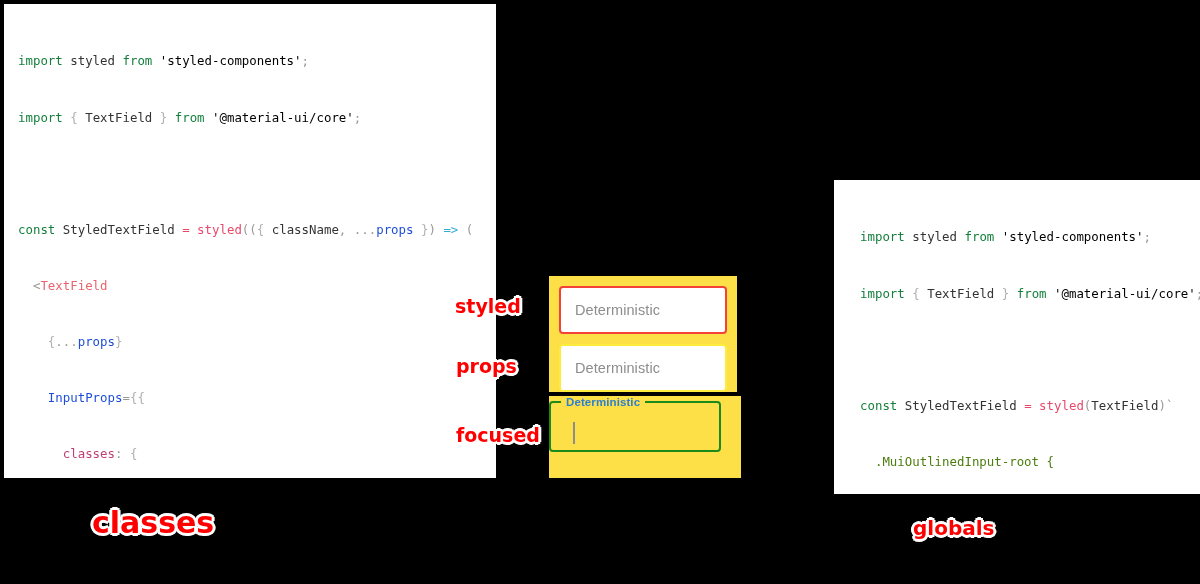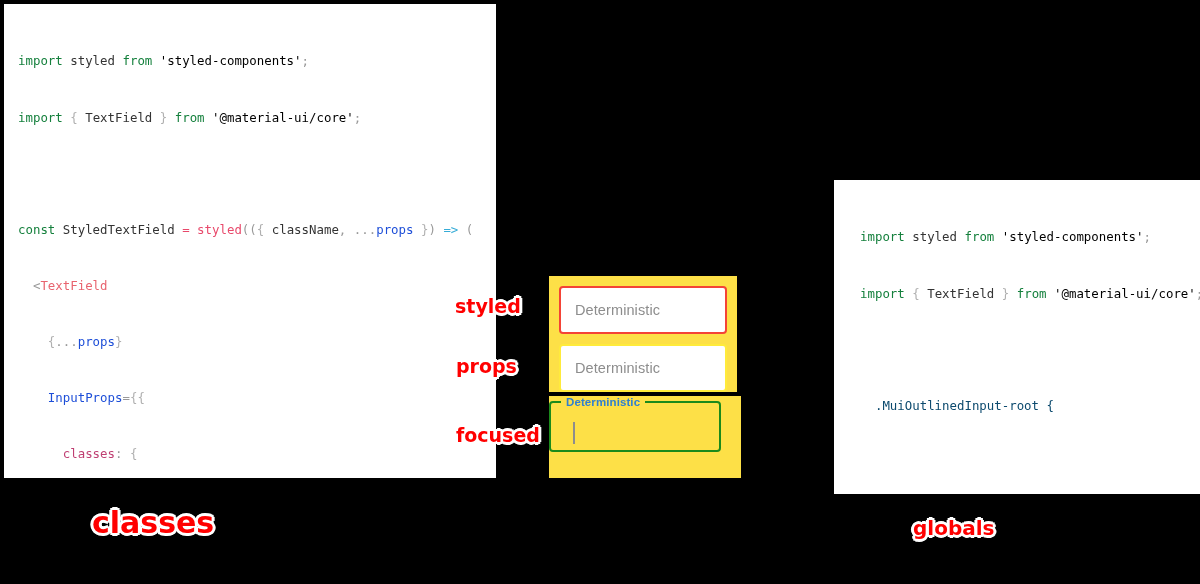--- a/index.html
+++ b/index.html
@@ -41,21 +41,21 @@
   .t-kw      { color: #15803d; }      
   .t-plain   { color: #333333; }
   .t-brace   { color: #b0b0b0; }
   .t-str     { color: #000000; }      
   .t-prop    { color: #bf3f72; }      
   .t-tag     { color: #e8646f; }      
   .t-fn      { color: #e8496b; }      
   .t-var     { color: #1d4ed8; }      
   .t-punct   { color: #999999; }
   .t-arrow   { color: #36acd7; }
-  .t-css     { color: #0c4a6e; }
+  .t-css     { color: #4d7c0f; }
 
   
   .demo-panel {
     position: absolute;
     background: #fde047;
   }
   #demo-top    { left: 549px; top: 276px; width: 188px; height: 116px; }
   #demo-bottom { left: 549px; top: 396px; width: 192px; height: 82px; }
 
   .field {
@@ -168,20 +168,21 @@
   <fieldset id="field-focused">
     <legend>Deterministic</legend>
   </fieldset>
   <div class="caret"></div>
 </div>
 
 <div class="code-panel" id="panel-globals">
   <div class="code-line"><span class="t-kw">import</span> <span class="t-plain">styled</span> <span class="t-kw">from</span> <span class="t-str">'styled-components'</span><span class="t-punct">;</span></div>
   <div class="code-line"><span class="t-kw">import</span> <span class="t-brace">{</span> <span class="t-plain">TextField</span> <span class="t-brace">}</span> <span class="t-kw">from</span> <span class="t-str">'@material-ui/core'</span><span class="t-punct">;</span></div>
   <div class="code-line">&nbsp;</div>
+  <div class="code-line"><span class="t-kw">const</span> <span class="t-plain">StyledTextField</span> <span class="t-fn">=</span> <span class="t-fn">styled</span><span class="t-punct">(</span><span class="t-plain">TextField</span><span class="t-punct">)`</span></div>
   <div class="code-line">  <span class="t-css">.MuiOutlinedInput-root {</span></div>
   
   
   
   
   
   
   
   
   

